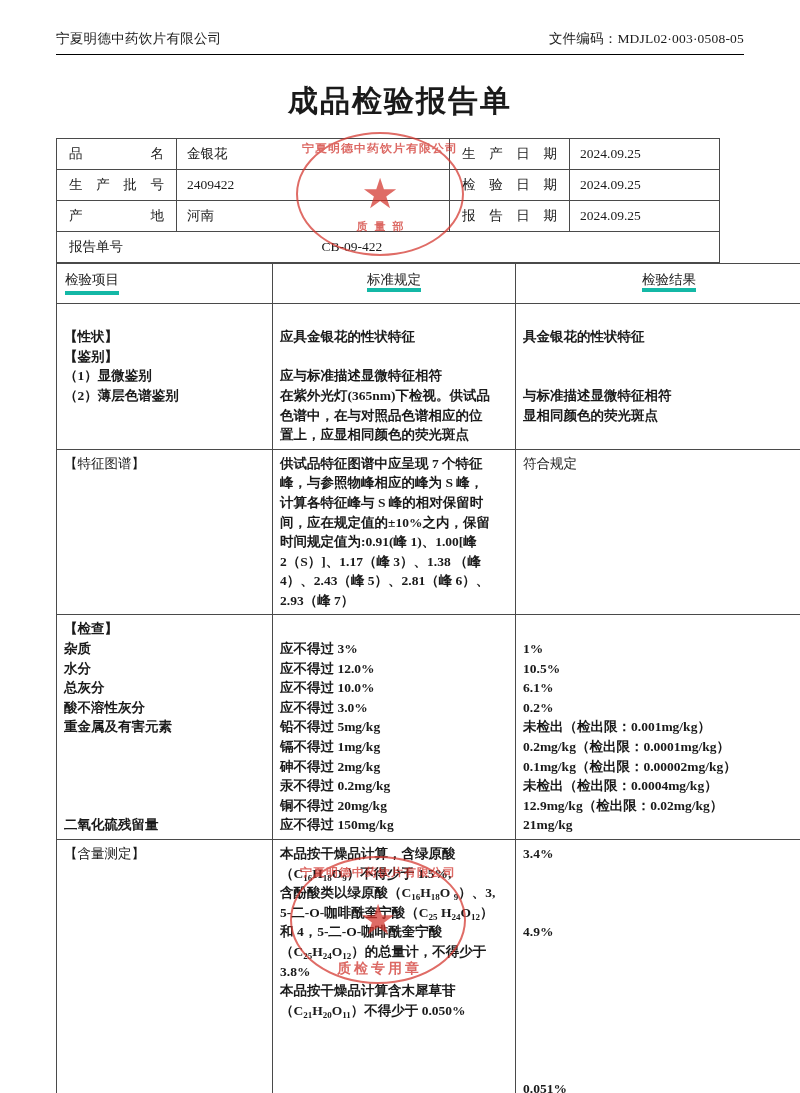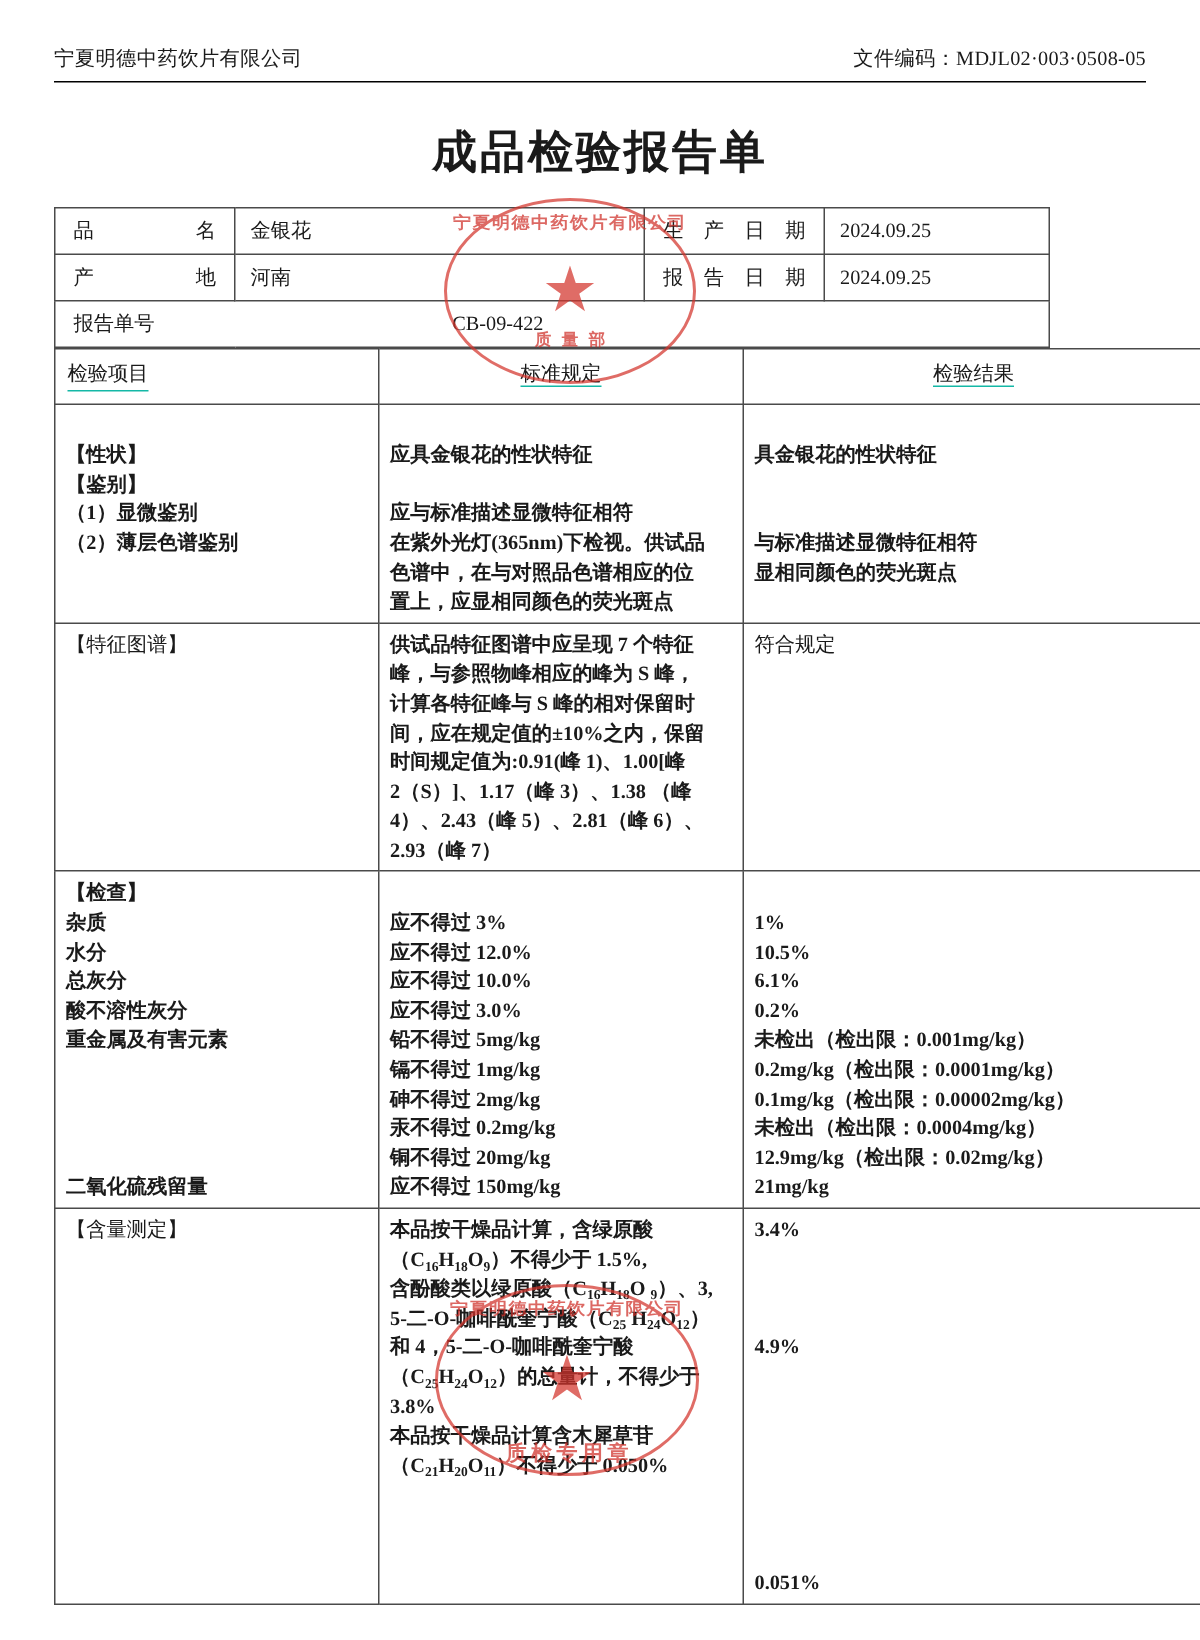--- a/index.html
+++ b/index.html
@@ -13,21 +13,21 @@
     font-family: "Liberation Serif", "DejaVu Serif", serif;
     color: #1a1a1a;
     position: relative;
     overflow: hidden;
   }
   .page {
     position: relative;
     width: 800px;
     height: 1093px;
     box-sizing: border-box;
-    padding: 0 36px;
+    padding: 0 56px;
   }
 
   
   .doc-header {
     display: flex;
     justify-content: space-between;
     align-items: flex-end;
     padding-top: 30px;
     font-size: 13.5px;
     letter-spacing: 0.3px;
@@ -82,21 +82,21 @@
   .col-item   { width: 200px; }
   .col-std    { width: 228px; }
   .col-result { width: 292px; }
 
   .col-head {
     text-align: center;
     padding-top: 6px;
     padding-bottom: 8px;
   }
   .col-head .u {
-    border-bottom: 1px solid #14b8a6;
+    border-bottom: 4px solid #14b8a6;
     padding-bottom: 1px;
   }
   .head-item { text-align: left; padding-left: 8px; }
   .head-item .u { display: inline-block; }
 
   .cellbox { position: relative; font-weight: bold; }
   .line { white-space: pre-wrap; min-height: 19.6px; }
   .line.blank { min-height: 19.6px; }
   sub { font-size: 9px; vertical-align: baseline; position: relative; top: 3px; }
 
@@ -168,20 +168,26 @@
   <div class="header-rule"></div>
 
   <div class="doc-title">成品检验报告单</div>
 
   <table class="info-table">
     <tbody>
       <tr>
         <td class="lbl c1">品　　名</td>
         <td class="val c2">金银花</td>
         <td class="lbl c3">生产日期</td>
+        <td class="val">2024.09.25</td>
+      </tr>
+      <tr>
+        <td class="lbl c1">生产批号</td>
+        <td class="val c2">2409422</td>
+        <td class="lbl c3">检验日期</td>
         <td class="val">2024.09.25</td>
       </tr>
       <tr>
         <td class="lbl c1">产　　地</td>
         <td class="val c2">河南</td>
         <td class="lbl c3">报告日期</td>
         <td class="val">2024.09.25</td>
       </tr>
       <tr>
         <td class="lbl report-no-label" style="text-align:left;text-align-last:left;padding-left:12px;margin-top:12px;">报告单号</td>

